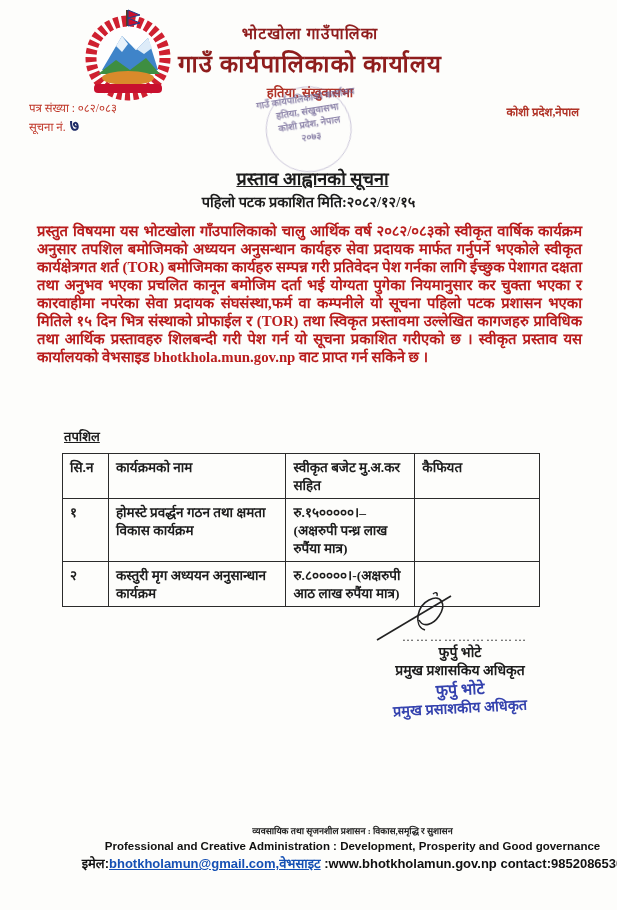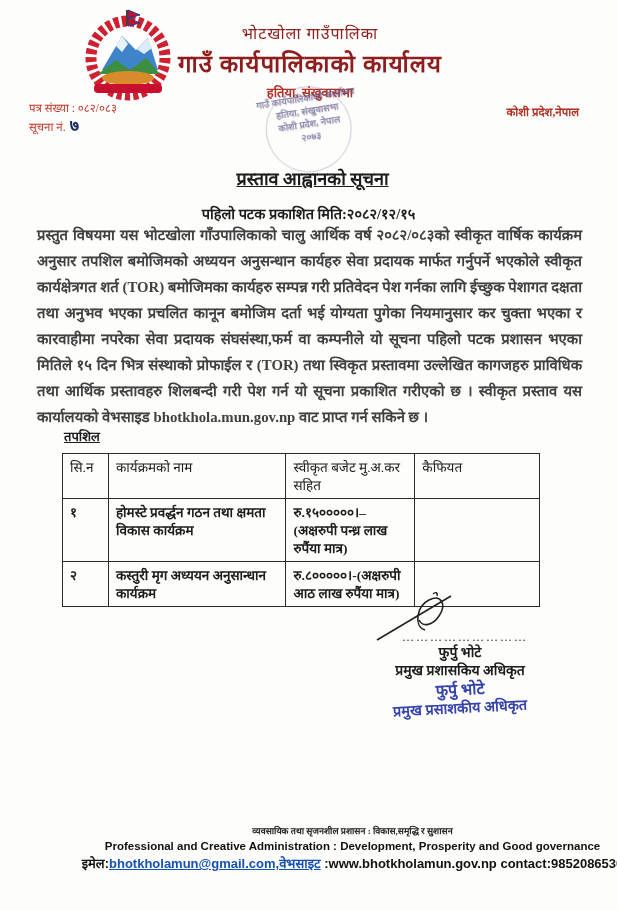--- a/index.html
+++ b/index.html
@@ -5,48 +5,48 @@
   * { margin:0; padding:0; box-sizing:border-box; }
   html,body { background:#e8e8e8; }
   .page {
     position:relative; width:617px; height:910px; margin:0 auto;
     background:#fdfdfb; overflow:hidden;
     font-family:"Liberation Serif", serif; color:#1c1c1c;
   }
   
   .emblem { position:absolute; left:72px; top:8px; width:112px; height:100px; }
   .hdr-center { position:absolute; left:130px; top:22px; width:360px; text-align:center; }
-  .hdr-muni   { font-size:16px; font-weight:normal; color:#8f1d1d; letter-spacing:1px; }
+  .hdr-muni   { font-size:16px; font-weight:bold; color:#8f1d1d; letter-spacing:1px; }
   .hdr-office { font-size:24px; font-weight:bold; color:#8f1d1d; margin-top:2px; letter-spacing:1px; }
   .hdr-addr   { font-size:13px; font-weight:bold; color:#b03226; margin-top:4px; }
   .letterno { position:absolute; left:29px; top:100px; color:#c0392b; font-size:11.5px; line-height:17px; }
   .hand-num { display:inline-block; color:#1d2a66; font-size:17px; font-weight:bold; transform:rotate(-14deg); margin-left:2px; }
   .province { position:absolute; right:38px; top:104px; color:#b03226; font-size:11.5px; font-weight:bold;text-align:center; }
   .stamp {
     position:absolute; left:228px; top:92px; width:165px; height:78px;
     color:#6f6494; opacity:.8; text-align:center; transform:rotate(-9deg);
     font-size:9.5px; line-height:13px; font-weight:bold; filter:blur(.4px);
   }
   .stamp .s-ring { position:absolute; left:38px; top:-6px; width:86px; height:86px;
     border:1.5px solid #8b80ad; border-radius:50%; opacity:.55; }
   
   .title-line { position:absolute; left:4px; top:166px; width:100%; text-align:center;
     font-size:18px; font-weight:bold; text-decoration:underline; }
   .pub-line { position:absolute; left:0; top:191px; width:100%; text-align:center;
-    font-size:14.5px; font-weight:bold;margin-top:12px; }
+    font-size:14.5px; font-weight:bold; }
   
   .body-par {
     position:absolute; left:37px; top:222px; width:545px;
-    font-size:14.8px; line-height:26px; text-align:justify; font-weight:600; color:#404040;
+    font-size:14.8px; line-height:18px; text-align:justify; font-weight:600; color:#b91c1c;
   }
   
   .tapsil { position:absolute; left:64px; top:427px; font-size:13px; font-weight:bold; text-decoration:underline; }
   table.spec { position:absolute; left:62px; top:453px; width:478px; border-collapse:collapse; }
   table.spec th, table.spec td { border:1.5px solid #2b2b2b; font-size:13.5px; padding:4px 7px; vertical-align:top; text-align:left; font-weight:600; }
-  table.spec th { font-weight:normal; height:44px; }
+  table.spec th { font-weight:bold; height:44px; }
   table.spec td { height:40px; }
   col.c-sn{width:46px} col.c-name{width:178px} col.c-budget{width:129px} col.c-remarks{width:125px}
   
   .sig-wrap { position:absolute; left:355px; top:596px; width:210px; text-align:center; }
   .sig-dots { position:absolute; left:30px; top:34px; width:160px; letter-spacing:2px; font-size:12px; color:#222; }
   .sig-svg { position:absolute; left:18px; top:-6px; }
   .sig-name  { position:absolute; left:0; top:46px; width:100%; font-size:14px; font-weight:600; }
   .sig-title { position:absolute; left:0; top:64px; width:100%; font-size:14px; font-weight:600; }
   .sig-stamp-name { position:absolute; left:0; top:82px; width:100%; font-size:16px; font-weight:bold;
     color:#2433a8; transform:rotate(-3deg); opacity:.92; }

